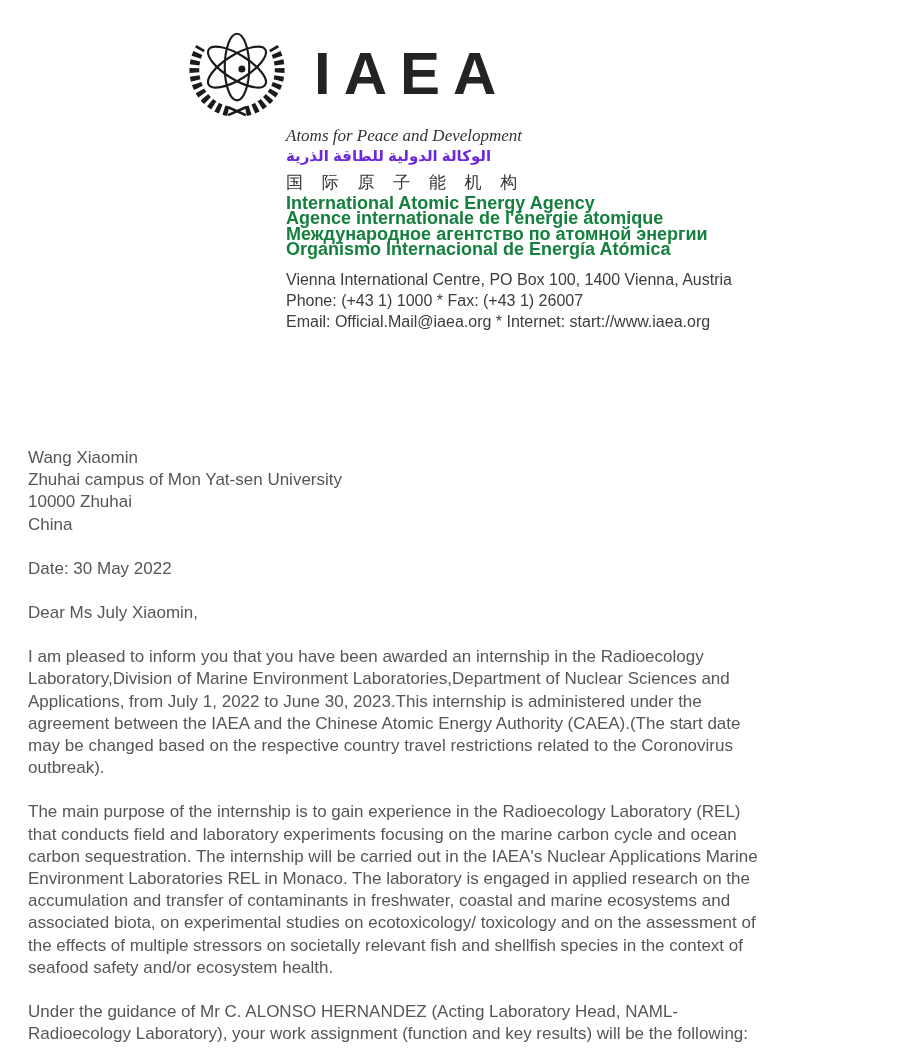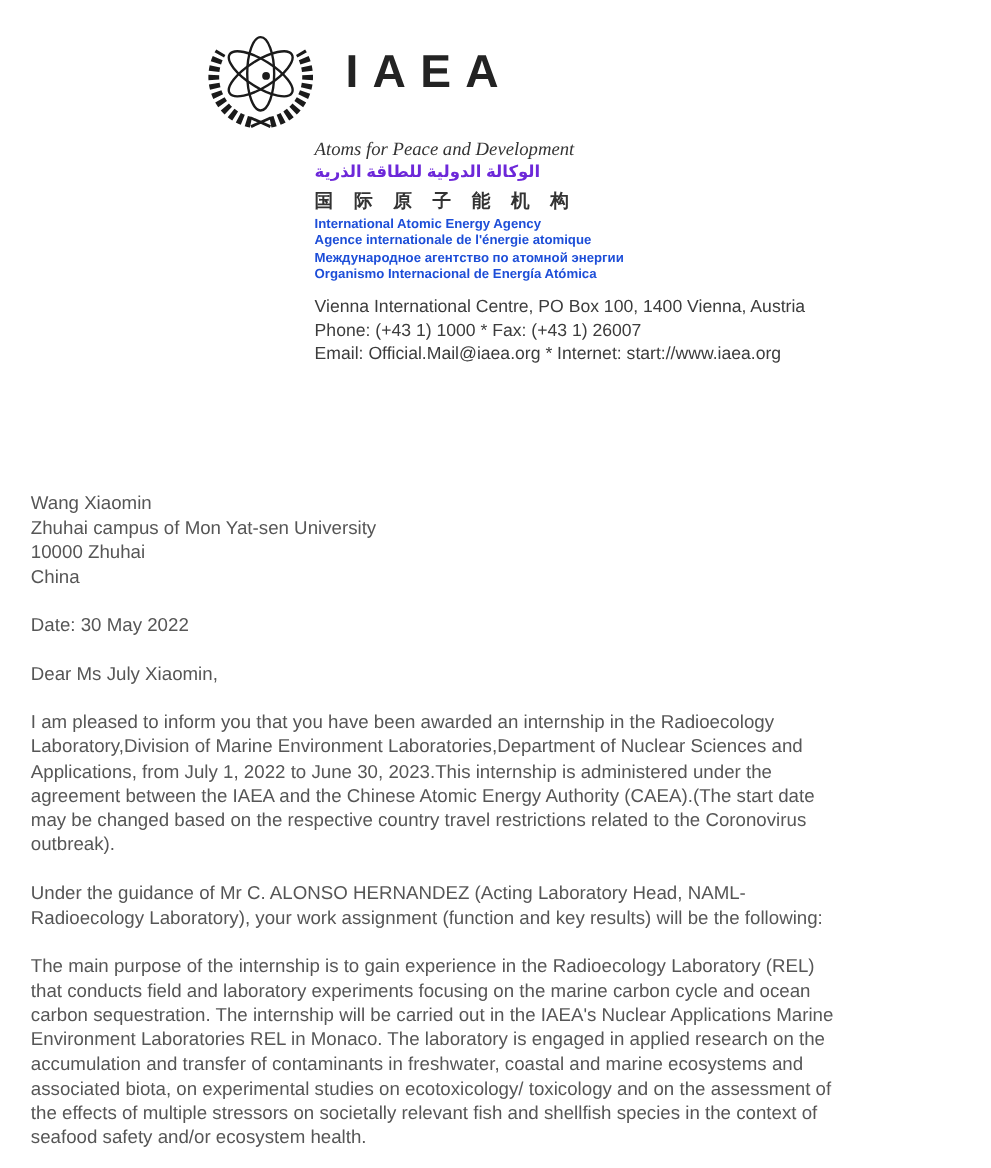--- a/index.html
+++ b/index.html
@@ -15,21 +15,21 @@
 
   
   .emblem {
     position: absolute;
     left: 162px; top: 24px;
     width: 150px; height: 96px;
   }
   .org-acronym {
     position: absolute;
     left: 314px; top: 44px;
-    font-size: 42px;
+    font-size: 60px;
     font-weight: 700;
     letter-spacing: 13px;
     color: #232323;
     line-height: 1;
   }
   .tagline {
     position: absolute;
     left: 286px; top: 126px;
     font-family: Liberation Serif, serif;
     font-style: italic;
@@ -43,33 +43,33 @@
     font-size: 15px;
     font-weight: 700;
     color: #6d28d9;
     direction: rtl;
     white-space: nowrap;
   }
   .name-chinese {
     position: absolute;
     left: 286px; top: 171px;
     font-size: 17px;
-    font-weight: 700;
+    font-weight: 400;
     letter-spacing: 7px;
     color: #333333;
     white-space: nowrap;
     text-align: right;
   }
   .lang-lines {
     position: absolute;
     left: 286px; top: 196px;
-    font-size: 12px;
+    font-size: 18px;
     font-weight: 700;
     line-height: 15.3px;
-    color: #1d4ed8;
+    color: #15803d;
   }
   .lang-lines div { white-space: nowrap; }
   .contact-lines {
     position: absolute;
     left: 286px; top: 270px;
     font-family: Liberation Sans, sans-serif;
     font-size: 16px;
     line-height: 20.8px;
     color: #3c3c3c;
   }
@@ -138,25 +138,25 @@
 10000 Zhuhai
 China</p>
     <p>Date: 30 May 2022</p>
     <p>Dear Ms July Xiaomin,</p>
     <p>I am pleased to inform you that you have been awarded an internship in the Radioecology
 Laboratory,Division of Marine Environment Laboratories,Department of Nuclear Sciences and
 Applications, from July 1, 2022 to June 30, 2023.This internship is administered under the
 agreement between the IAEA and the Chinese Atomic Energy Authority (CAEA).(The start date
 may be changed based on the respective country travel restrictions related to the Coronovirus
 outbreak).</p>
-    <p>Under the guidance of Mr C. ALONSO HERNANDEZ (Acting Laboratory Head, NAML-
-Radioecology Laboratory), your work assignment (function and key results) will be the following:</p>
     <p>The main purpose of the internship is to gain experience in the Radioecology Laboratory (REL)
 that conducts field and laboratory experiments focusing on the marine carbon cycle and ocean
 carbon sequestration. The internship will be carried out in the IAEA's Nuclear Applications Marine
 Environment Laboratories REL in Monaco. The laboratory is engaged in applied research on the
 accumulation and transfer of contaminants in freshwater, coastal and marine ecosystems and
 associated biota, on experimental studies on ecotoxicology/ toxicology and on the assessment of
 the effects of multiple stressors on societally relevant fish and shellfish species in the context of
 seafood safety and/or ecosystem health.</p>
+    <p>Under the guidance of Mr C. ALONSO HERNANDEZ (Acting Laboratory Head, NAML-
+Radioecology Laboratory), your work assignment (function and key results) will be the following:</p>
   </div>
 
 </div>
 
 </body></html>

